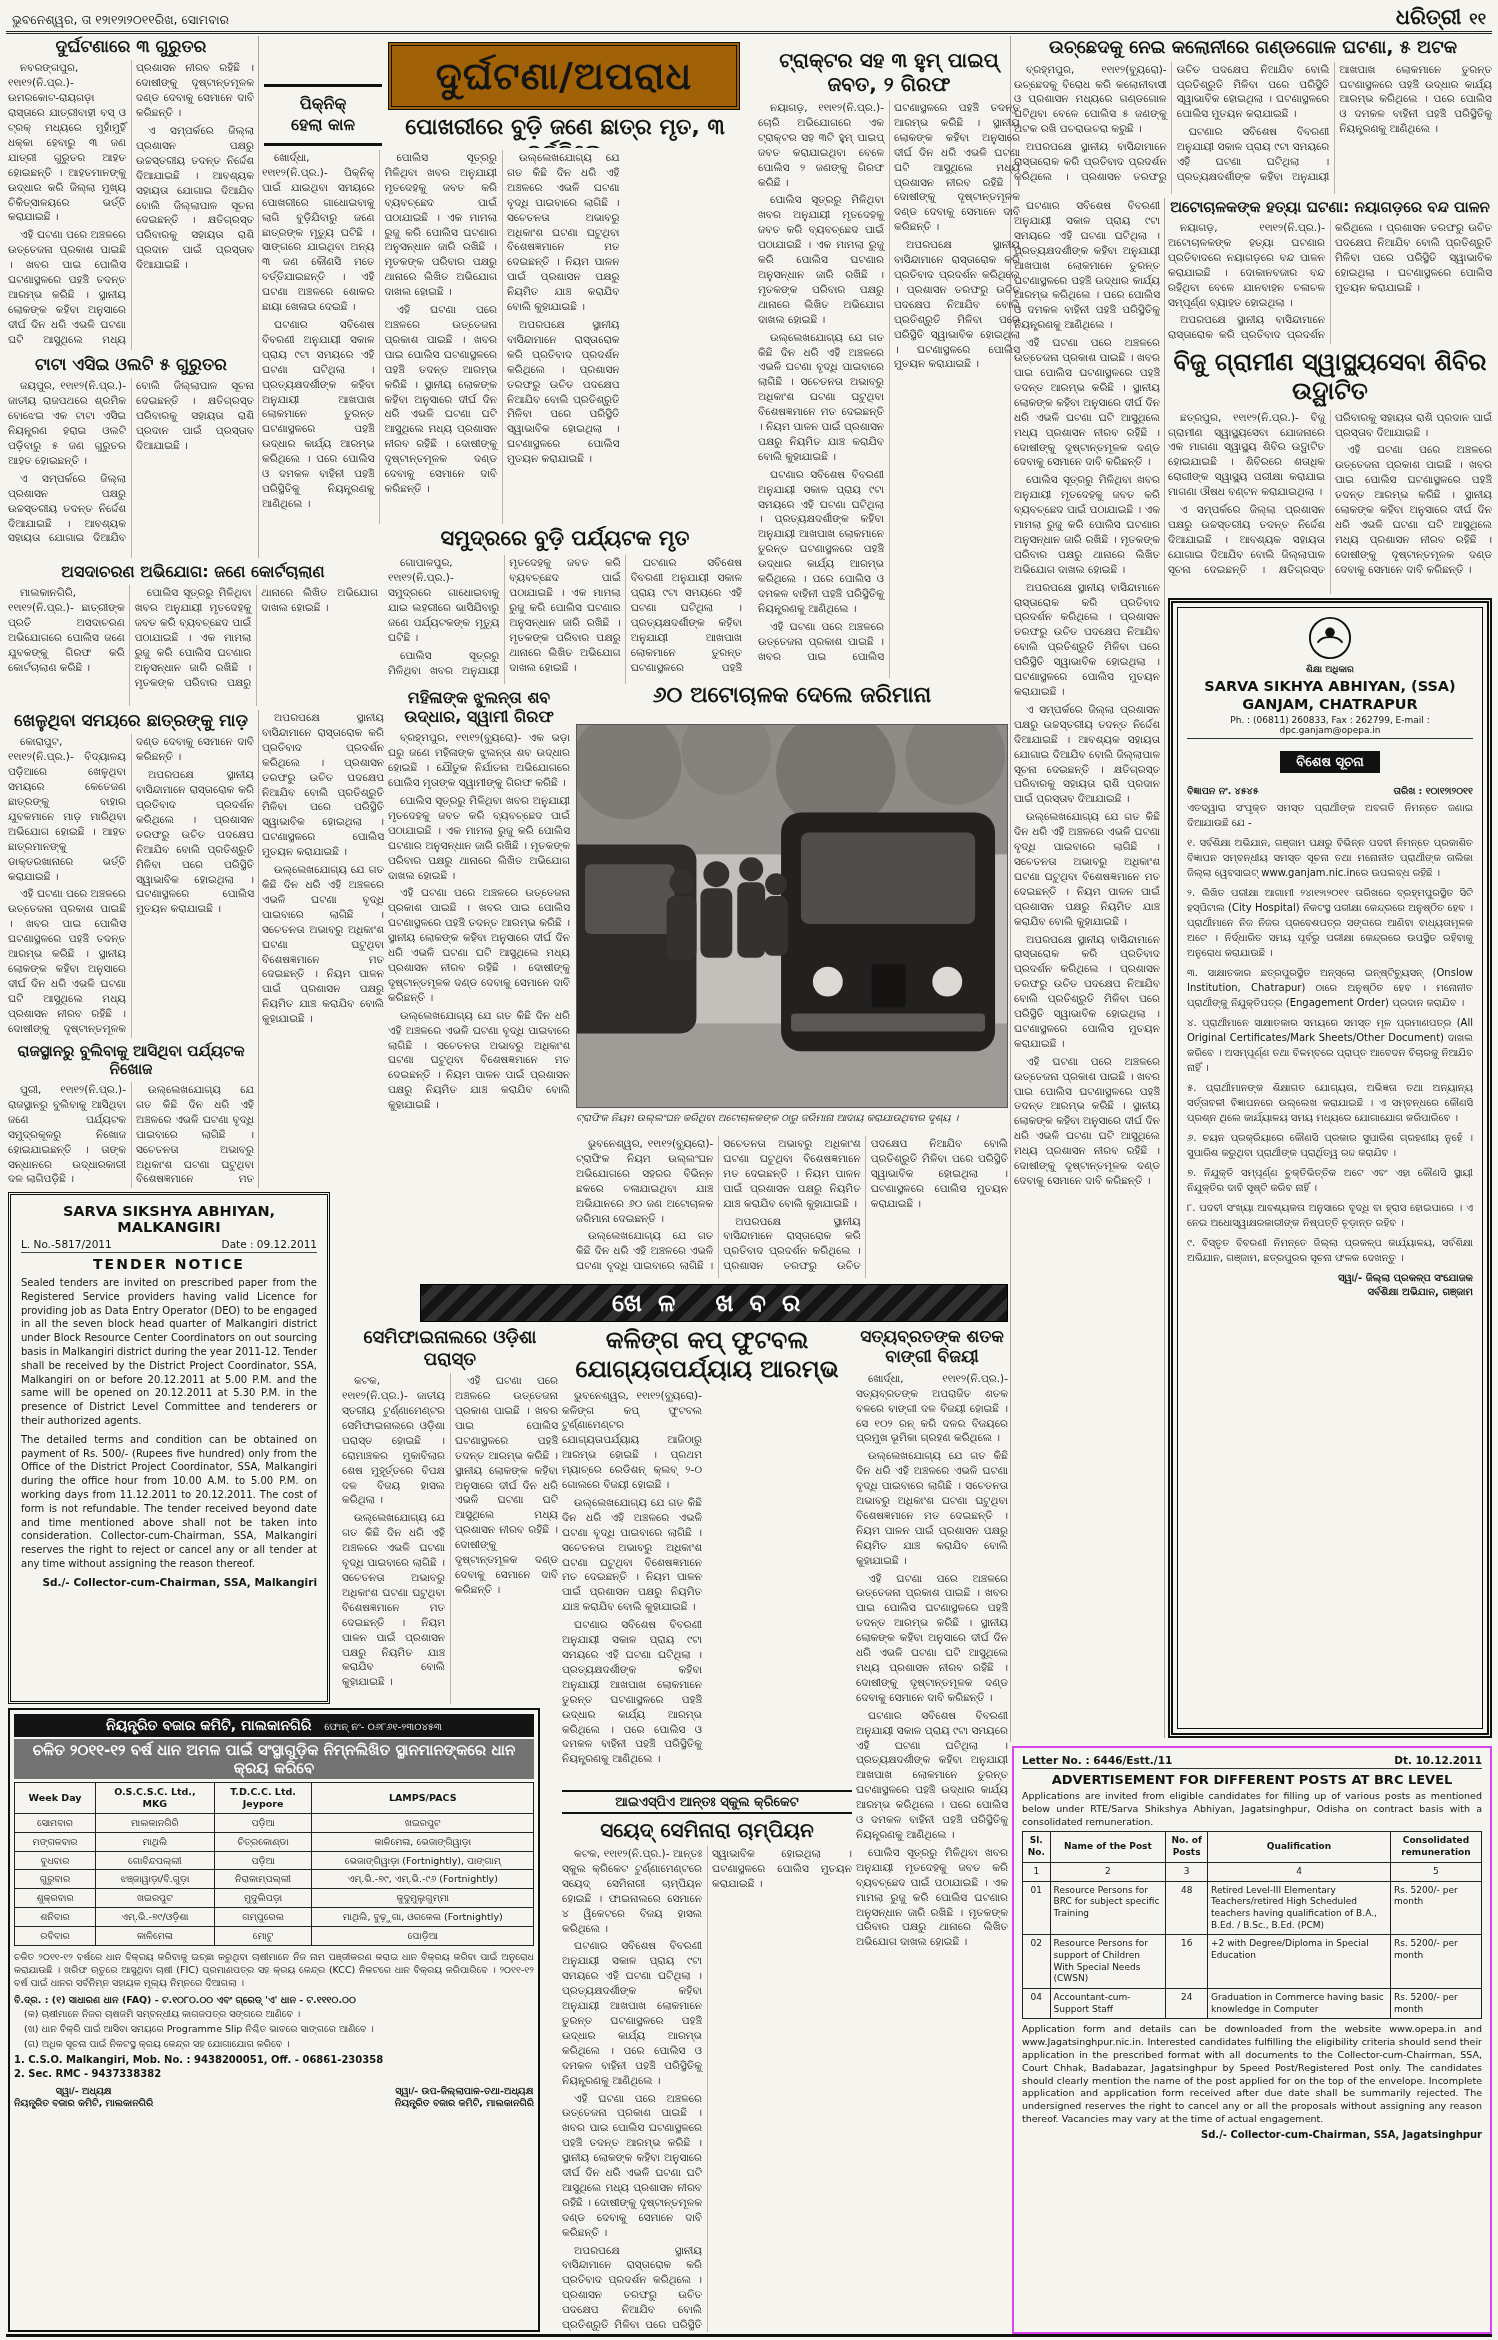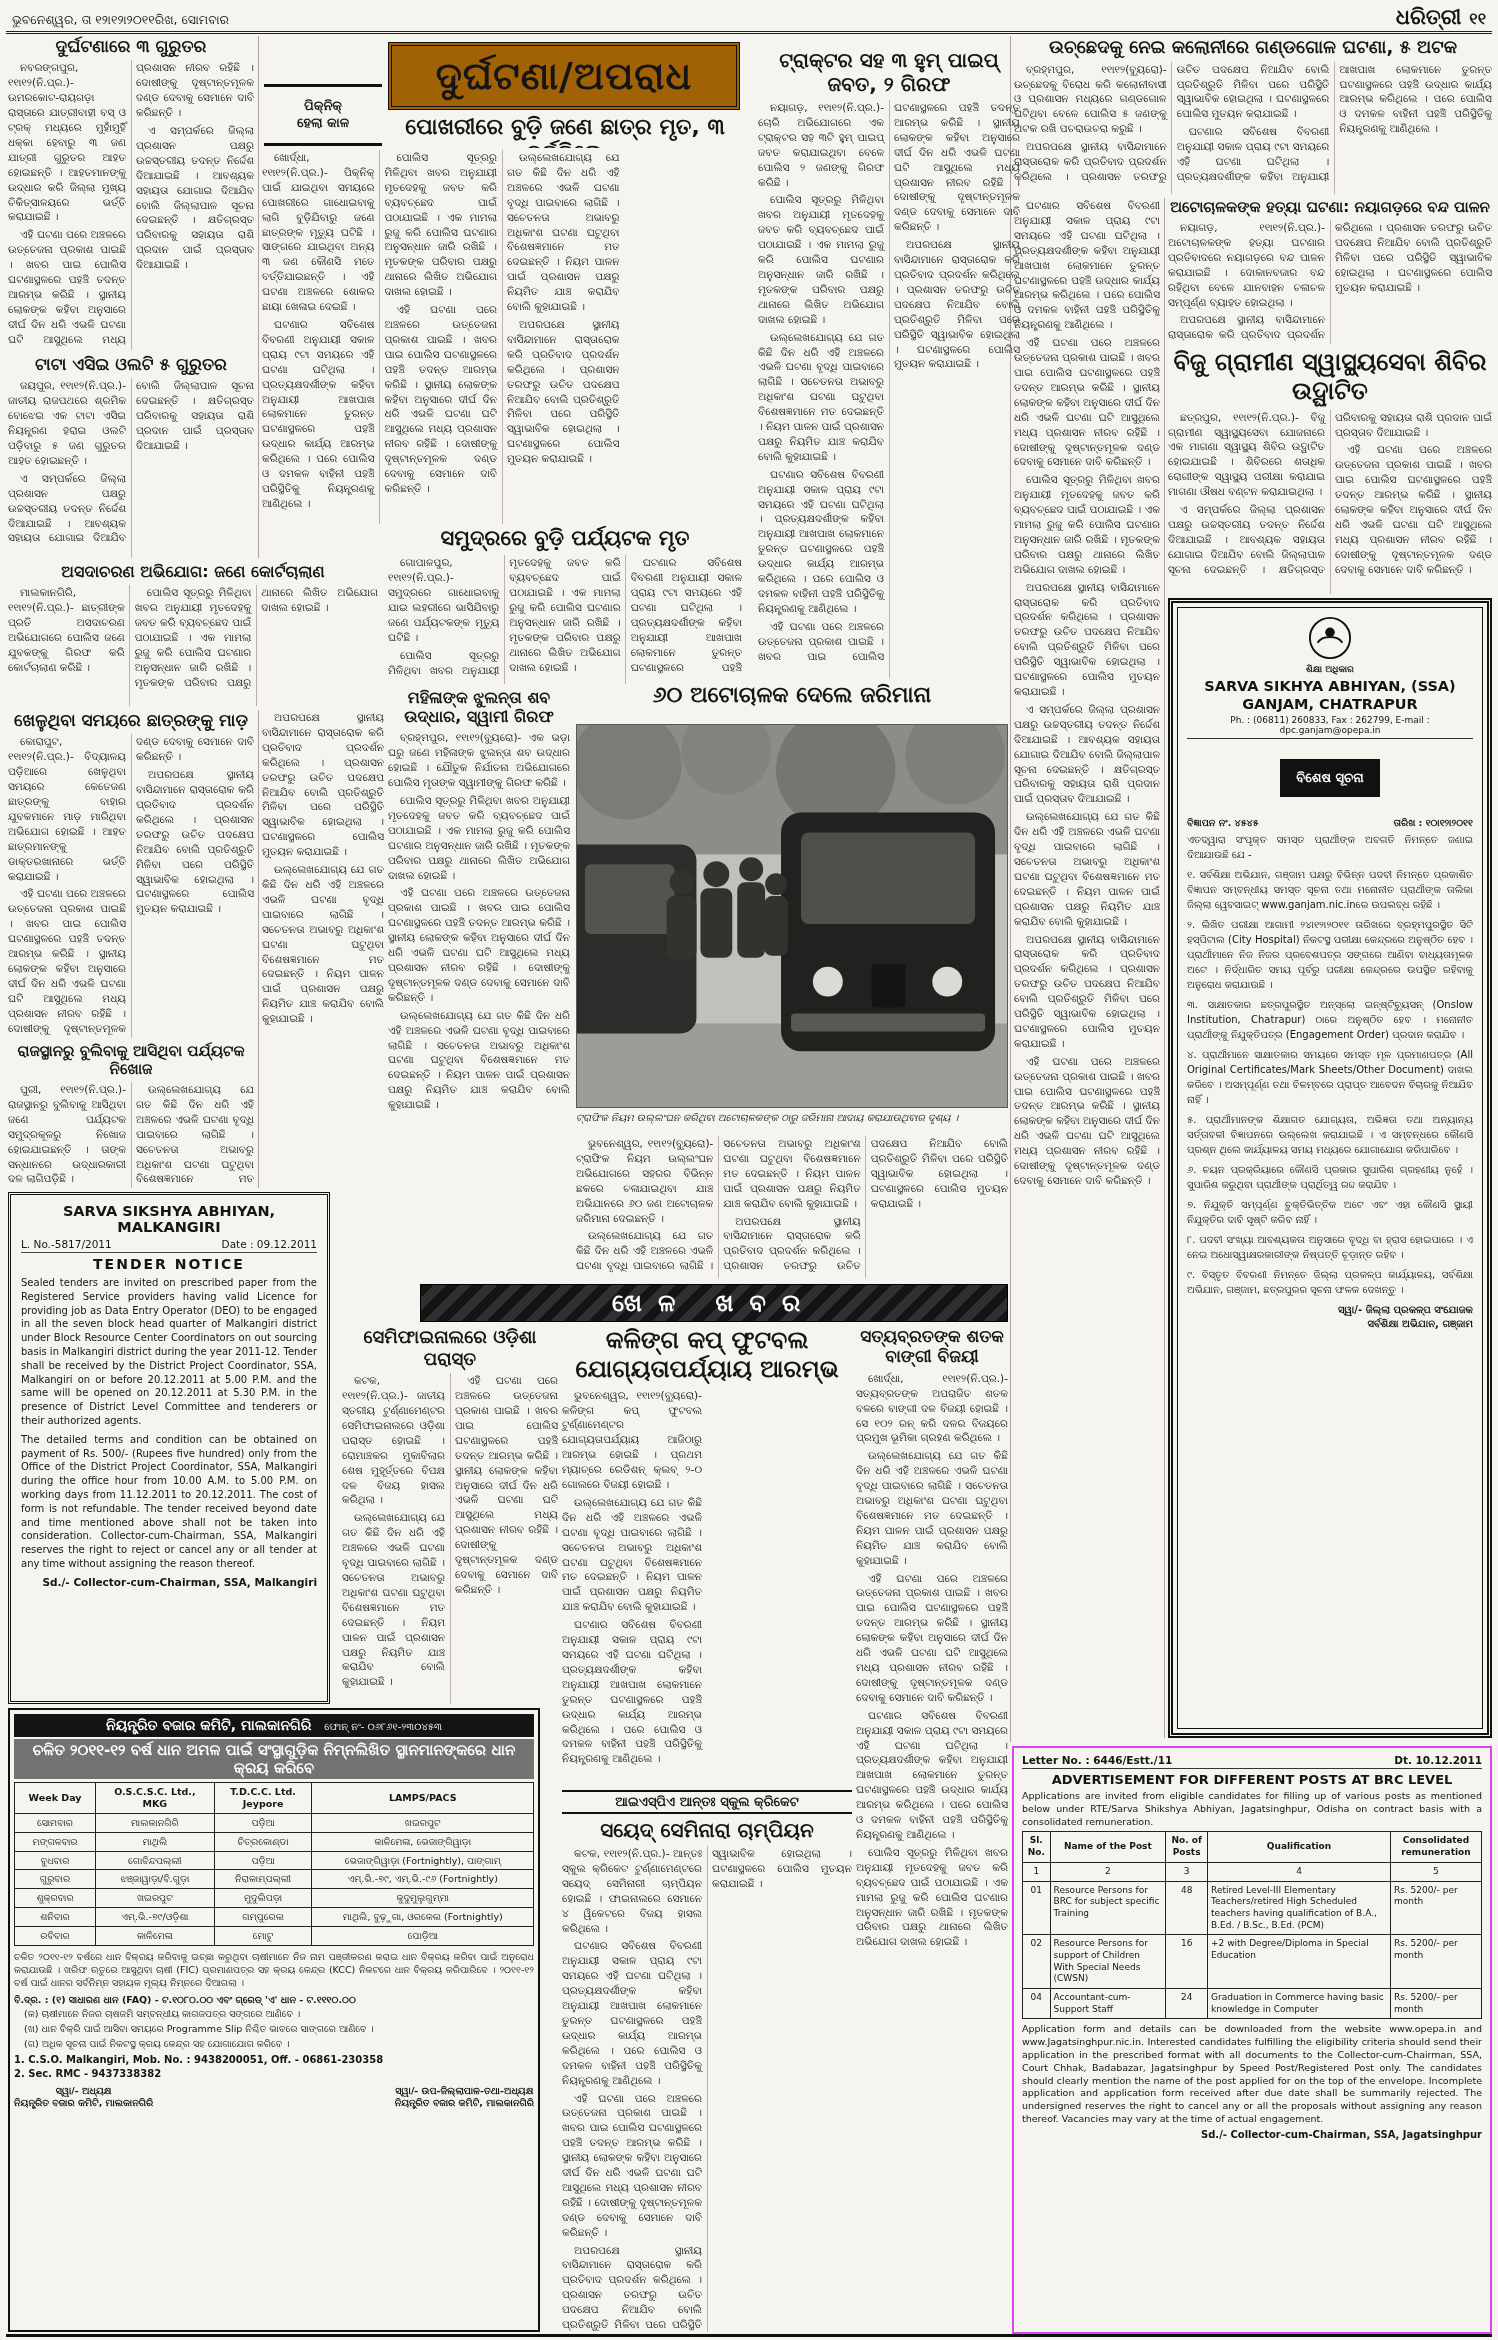--- a/index.html
+++ b/index.html
@@ -19,21 +19,21 @@
   .h15{font-size:15px}.h16{font-size:16px}.h17{font-size:17px}.h18{font-size:18px}
   .h20{font-size:20px}.h21{font-size:21px}.h22{font-size:22px}.h24{font-size:24px}
   .body p,.plain p{font-size:10.5px;line-height:1.42;text-align:justify;text-indent:12px;margin-bottom:3px;overflow-wrap:break-word}
   .c2{column-count:2;column-gap:10px;column-rule:1px solid #b7b3a8}
   .c3{column-count:3;column-gap:10px;column-rule:1px solid #b7b3a8}
   .c4{column-count:4;column-gap:10px;column-rule:1px solid #b7b3a8}
   .vr{position:absolute;width:1px;background:#a9a59a}
   .masthead{border:4px double #111;display:flex;align-items:center;justify-content:center;
         font-size:38px;font-weight:bold;letter-spacing:1px;background:#a16207}
   .kicker{border-top:3px solid #111;border-bottom:3px solid #111;display:flex;flex-direction:column;
-        justify-content:center;text-align:center;font-weight:bold;font-size:13px;line-height:1.3}
+        justify-content:center;text-align:center;font-weight:bold;font-size:16px;line-height:1.3}
   .photo{border:1px solid #5a5855;background:#c2c0bb}
   .photo svg{display:block;width:100%;height:100%}
   .caption{font-size:10px;font-style:italic;text-align:left;line-height:1.2}
   .sbanner{background:repeating-linear-gradient(135deg,#141414 0 9px,#303030 9px 18px);color:#fff;
         display:flex;align-items:center;justify-content:center;font-size:24px;font-weight:bold;
         letter-spacing:16px;border:1px solid #000}
   .kick2{border-top:2px solid #111;border-bottom:2px solid #111;font-weight:bold;text-align:center;
         font-size:13px;padding:2px 0;margin-bottom:4px}
   .tenderbox{border:3px double #111;padding:8px 10px;background:#f6f4ee}
   .t-org{font-weight:bold;text-align:center;font-size:14.5px}
@@ -52,21 +52,21 @@
   .mitem{font-size:9.5px;text-align:justify;margin-top:2px;line-height:1.35;padding-left:10px}
   .mbold{font-weight:bold}
   .mcontact{font-size:10px;margin-top:3px;font-weight:bold}
   .msigns{display:flex;justify-content:space-between;margin-top:6px;font-size:9.5px;font-weight:bold;text-align:center;line-height:1.3}
   .ssabox{border:5px double #111;padding:4px;background:#f6f4ee}
   .ssain{border:1px solid #111;height:100%;padding:8px 9px;overflow:hidden}
   .emblem{text-align:center;margin-bottom:2px}
   .em-label{font-size:9px;font-weight:bold}
   .ssa-org{font-weight:bold;text-align:center;font-size:14.5px;line-height:1.25}
   .ssa-ph{font-size:9px;text-align:center;margin:2px 0 4px;border-bottom:1px solid #333;padding-bottom:3px}
-  .pill{background:#111;color:#fff;font-weight:bold;font-size:13px;padding:11px 16px;width:max-content;margin:20px auto}
+  .pill{background:#111;color:#fff;font-weight:bold;font-size:13px;padding:3px 16px;width:max-content;margin:12px auto}
   .adno{display:flex;justify-content:space-between;font-size:9.5px;font-weight:bold;margin-bottom:3px}
   .ssa-p{font-size:10px;line-height:1.5;text-align:justify;margin-bottom:5px}
   .ssa-sign{text-align:right;font-weight:bold;font-size:10px;line-height:1.35;margin-top:6px}
   .brcbox{border:2px solid #d946ef;padding:6px 8px;background:#f6f4ee}
   .brc-head{display:flex;justify-content:space-between;font-size:10.5px;font-weight:bold;border-bottom:1px solid #333;padding-bottom:2px}
   .brc-title{font-weight:bold;text-align:center;font-size:13px;margin:3px 0}
   .brc-p{font-size:9.5px;line-height:1.35;text-align:justify;margin-bottom:3px}
   .btab{width:100%;border-collapse:collapse;margin:2px 0 4px}
   .btab th,.btab td{border:1px solid #222;font-size:9px;padding:3px;vertical-align:top;text-align:left;line-height:1.3}
   .btab th{text-align:center;vertical-align:middle}

